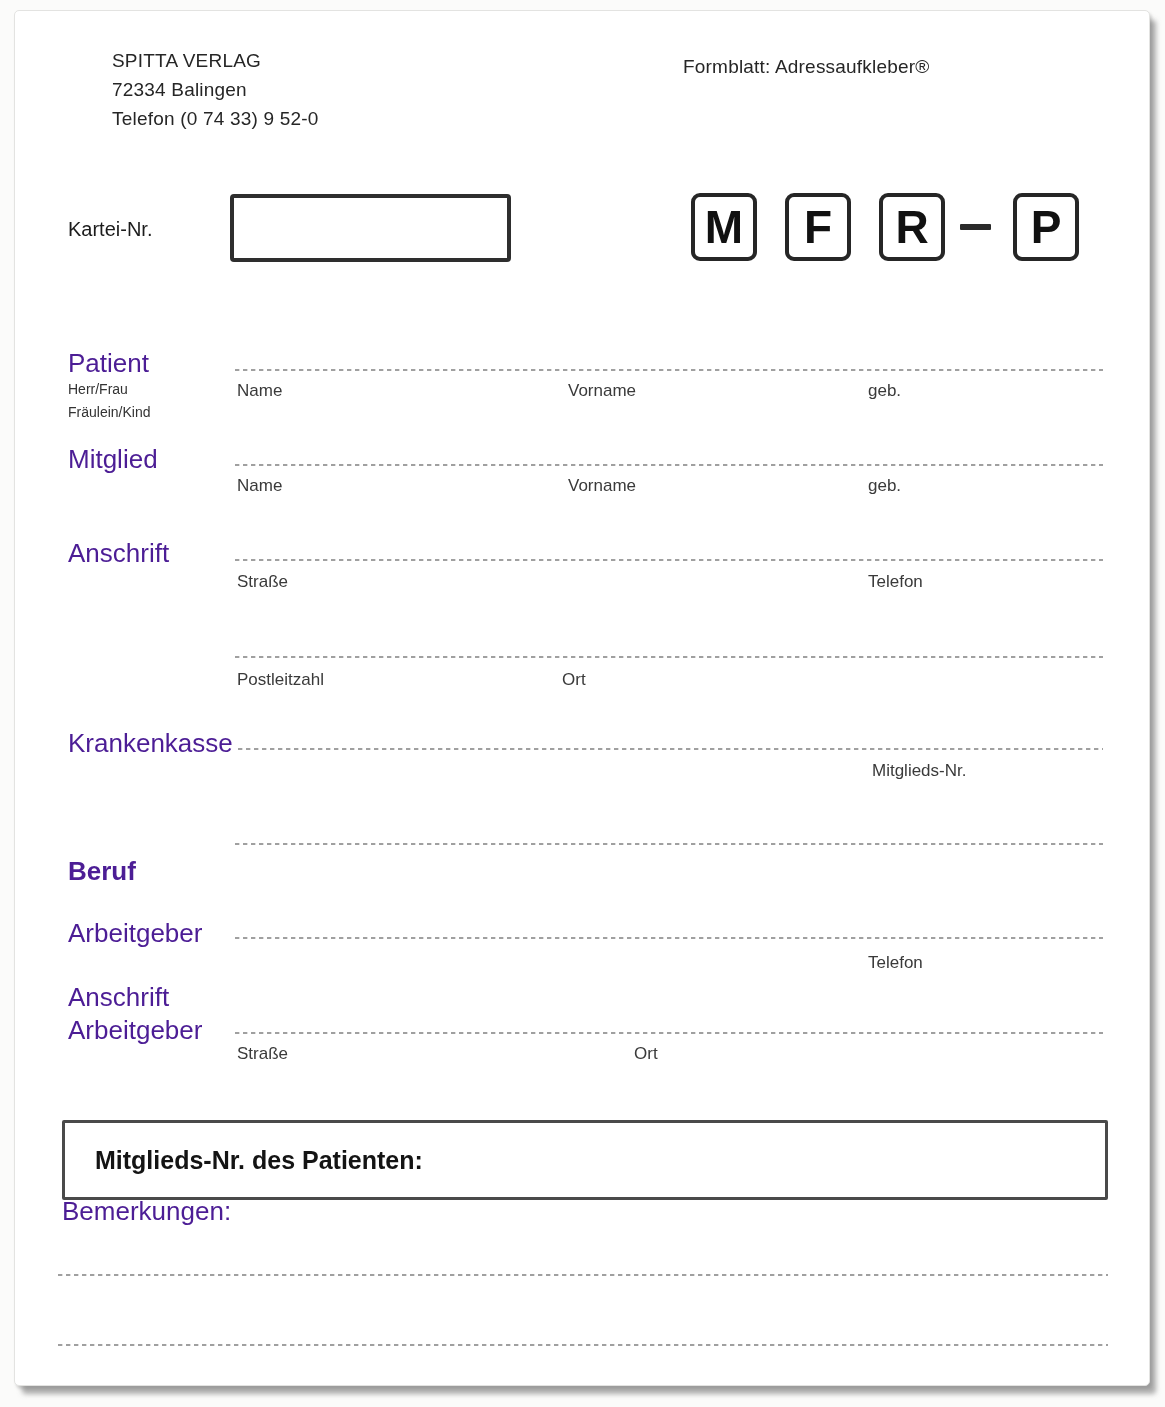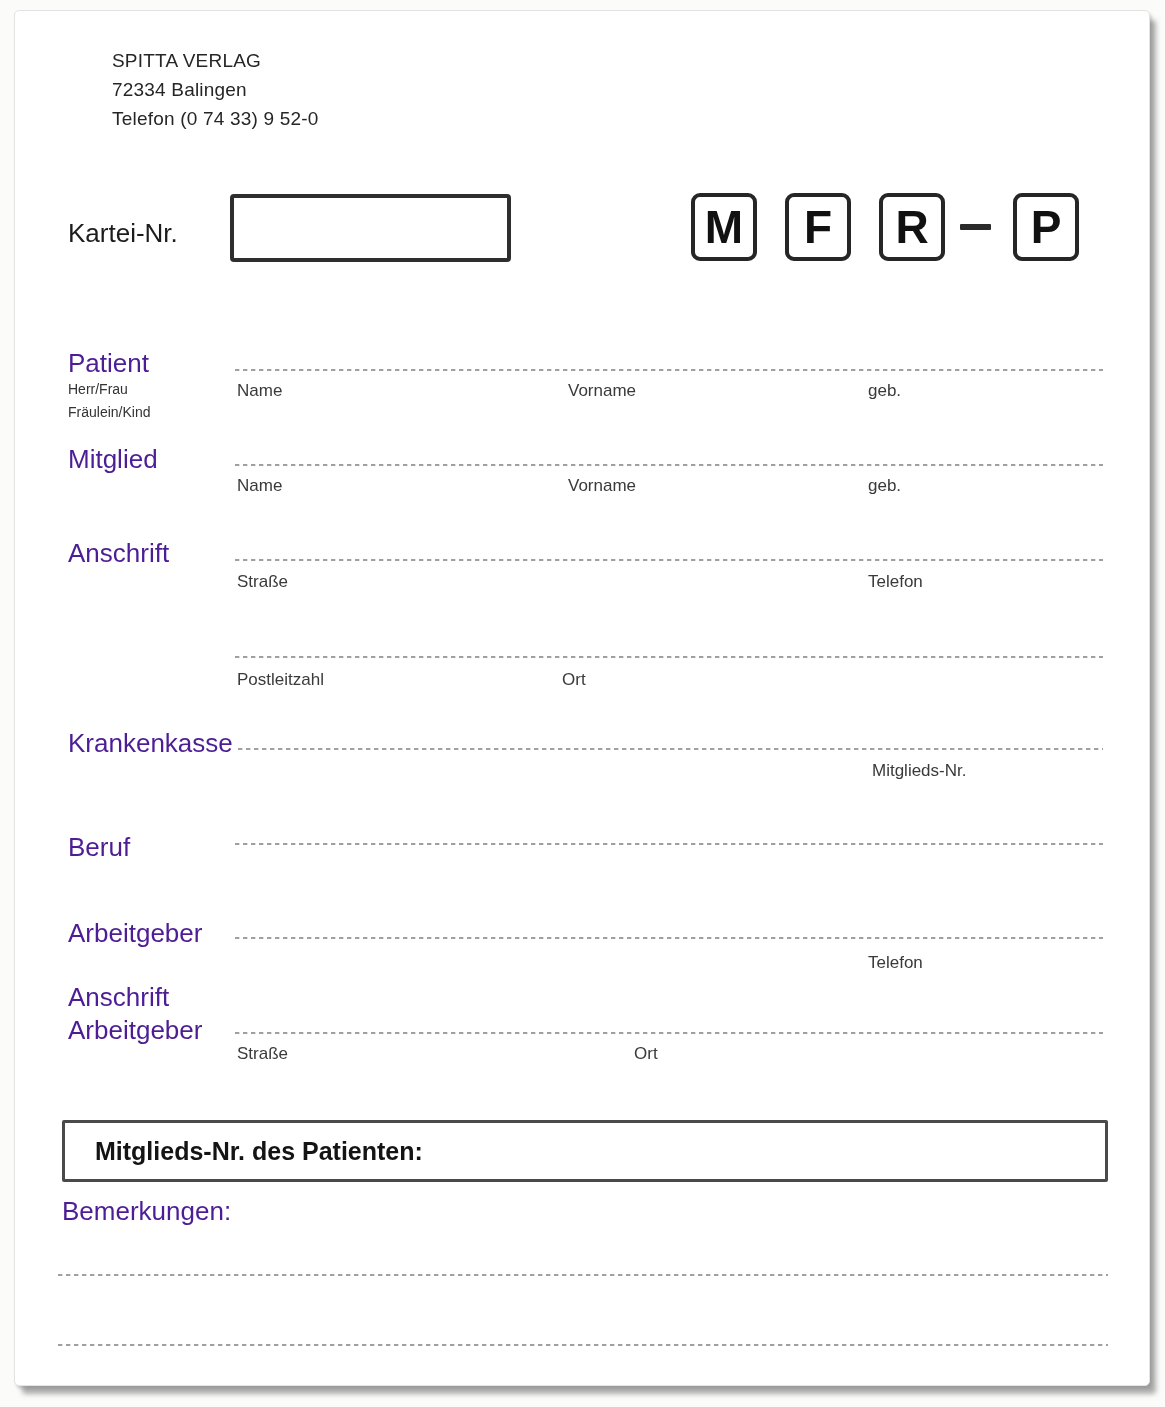--- a/index.html
+++ b/index.html
@@ -43,43 +43,44 @@
   .code-box {
     width: 66px; height: 68px;
     border: 4px solid #262626;
     border-radius: 9px;
     background: #fff;
     display: flex; align-items: center; justify-content: center;
     font-size: 46px; font-weight: bold; color: #111;
   }
   .code-dash { width: 31px; height: 6px; background: #2a2a2a; border-radius: 1px; }
   .member-box {
-    width: 1046px; height: 62px;
+    width: 1046px; height: 80px;
     border: 3px solid #4a4a4a;
     border-radius: 2px;
     background: #fff;
     display: flex; align-items: center;
   }
   .member-box span { font-size: 25px; font-weight: bold; margin-left: 30px; color: #141414; }
 </style>
 </head>
 <body>
 
 <div class="page"></div>
 
 <div class="abs hdr-block" style="left:68px; top:46px;margin-left:44px;">
   <div>SPITTA VERLAG</div>
   <div>72334 Balingen</div>
   <div>Telefon (0 74 33) 9 52-0</div>
 </div>
 
 <div class="abs hdr-block" style="left:683px; top:52px;">
+  <div>Formblatt: Adressaufkleber®</div>
 </div>
 
-<div class="abs" style="left:68px; top:218px; font-size:26px;">Kartei-Nr.</div>
+<div class="abs" style="left:68px; top:218px; font-size:20px;">Kartei-Nr.</div>
 <div class="abs kartei-box" style="left:230px; top:194px;"></div>
 
 <div class="abs code-box" style="left:691px; top:193px;">
     <span>M</span>
   </div>
 <div class="abs code-box" style="left:785px; top:193px;">
     <span>F</span>
   </div>
 <div class="abs code-box" style="left:879px; top:193px;">
     <span>R</span>
@@ -108,21 +109,21 @@
 <div class="abs sub-label" style="left:237px; top:572px;">Straße</div>
 <div class="abs sub-label" style="left:868px; top:572px;">Telefon</div>
 <div class="abs write-line" style="left:235px; top:656px; width:868px;"></div>
 <div class="abs sub-label" style="left:237px; top:670px;">Postleitzahl</div>
 <div class="abs sub-label" style="left:562px; top:670px;">Ort</div>
 
 <div class="abs sec-label" style="left:68px; top:728px;">Krankenkasse</div>
 <div class="abs write-line" style="left:238px; top:748px; width:865px;"></div>
 <div class="abs sub-label" style="left:872px; top:761px;">Mitglieds-Nr.</div>
 
-<div class="abs sec-label" style="left:68px; top:832px;">Beruf</div>
+<div class="abs sec-label" style="left:68px; top:856px;font-weight:bold;">Beruf</div>
 <div class="abs write-line" style="left:235px; top:843px; width:868px;"></div>
 
 <div class="abs sec-label" style="left:68px; top:918px;">Arbeitgeber</div>
 <div class="abs write-line" style="left:235px; top:937px; width:868px;"></div>
 <div class="abs sub-label" style="left:868px; top:953px;">Telefon</div>
 
 <div class="abs sec-label" style="left:68px; top:982px;">Anschrift</div>
 <div class="abs sec-label" style="left:68px; top:1015px;">Arbeitgeber</div>
 <div class="abs write-line" style="left:235px; top:1032px; width:868px;"></div>
 <div class="abs sub-label" style="left:237px; top:1044px;">Straße</div>

